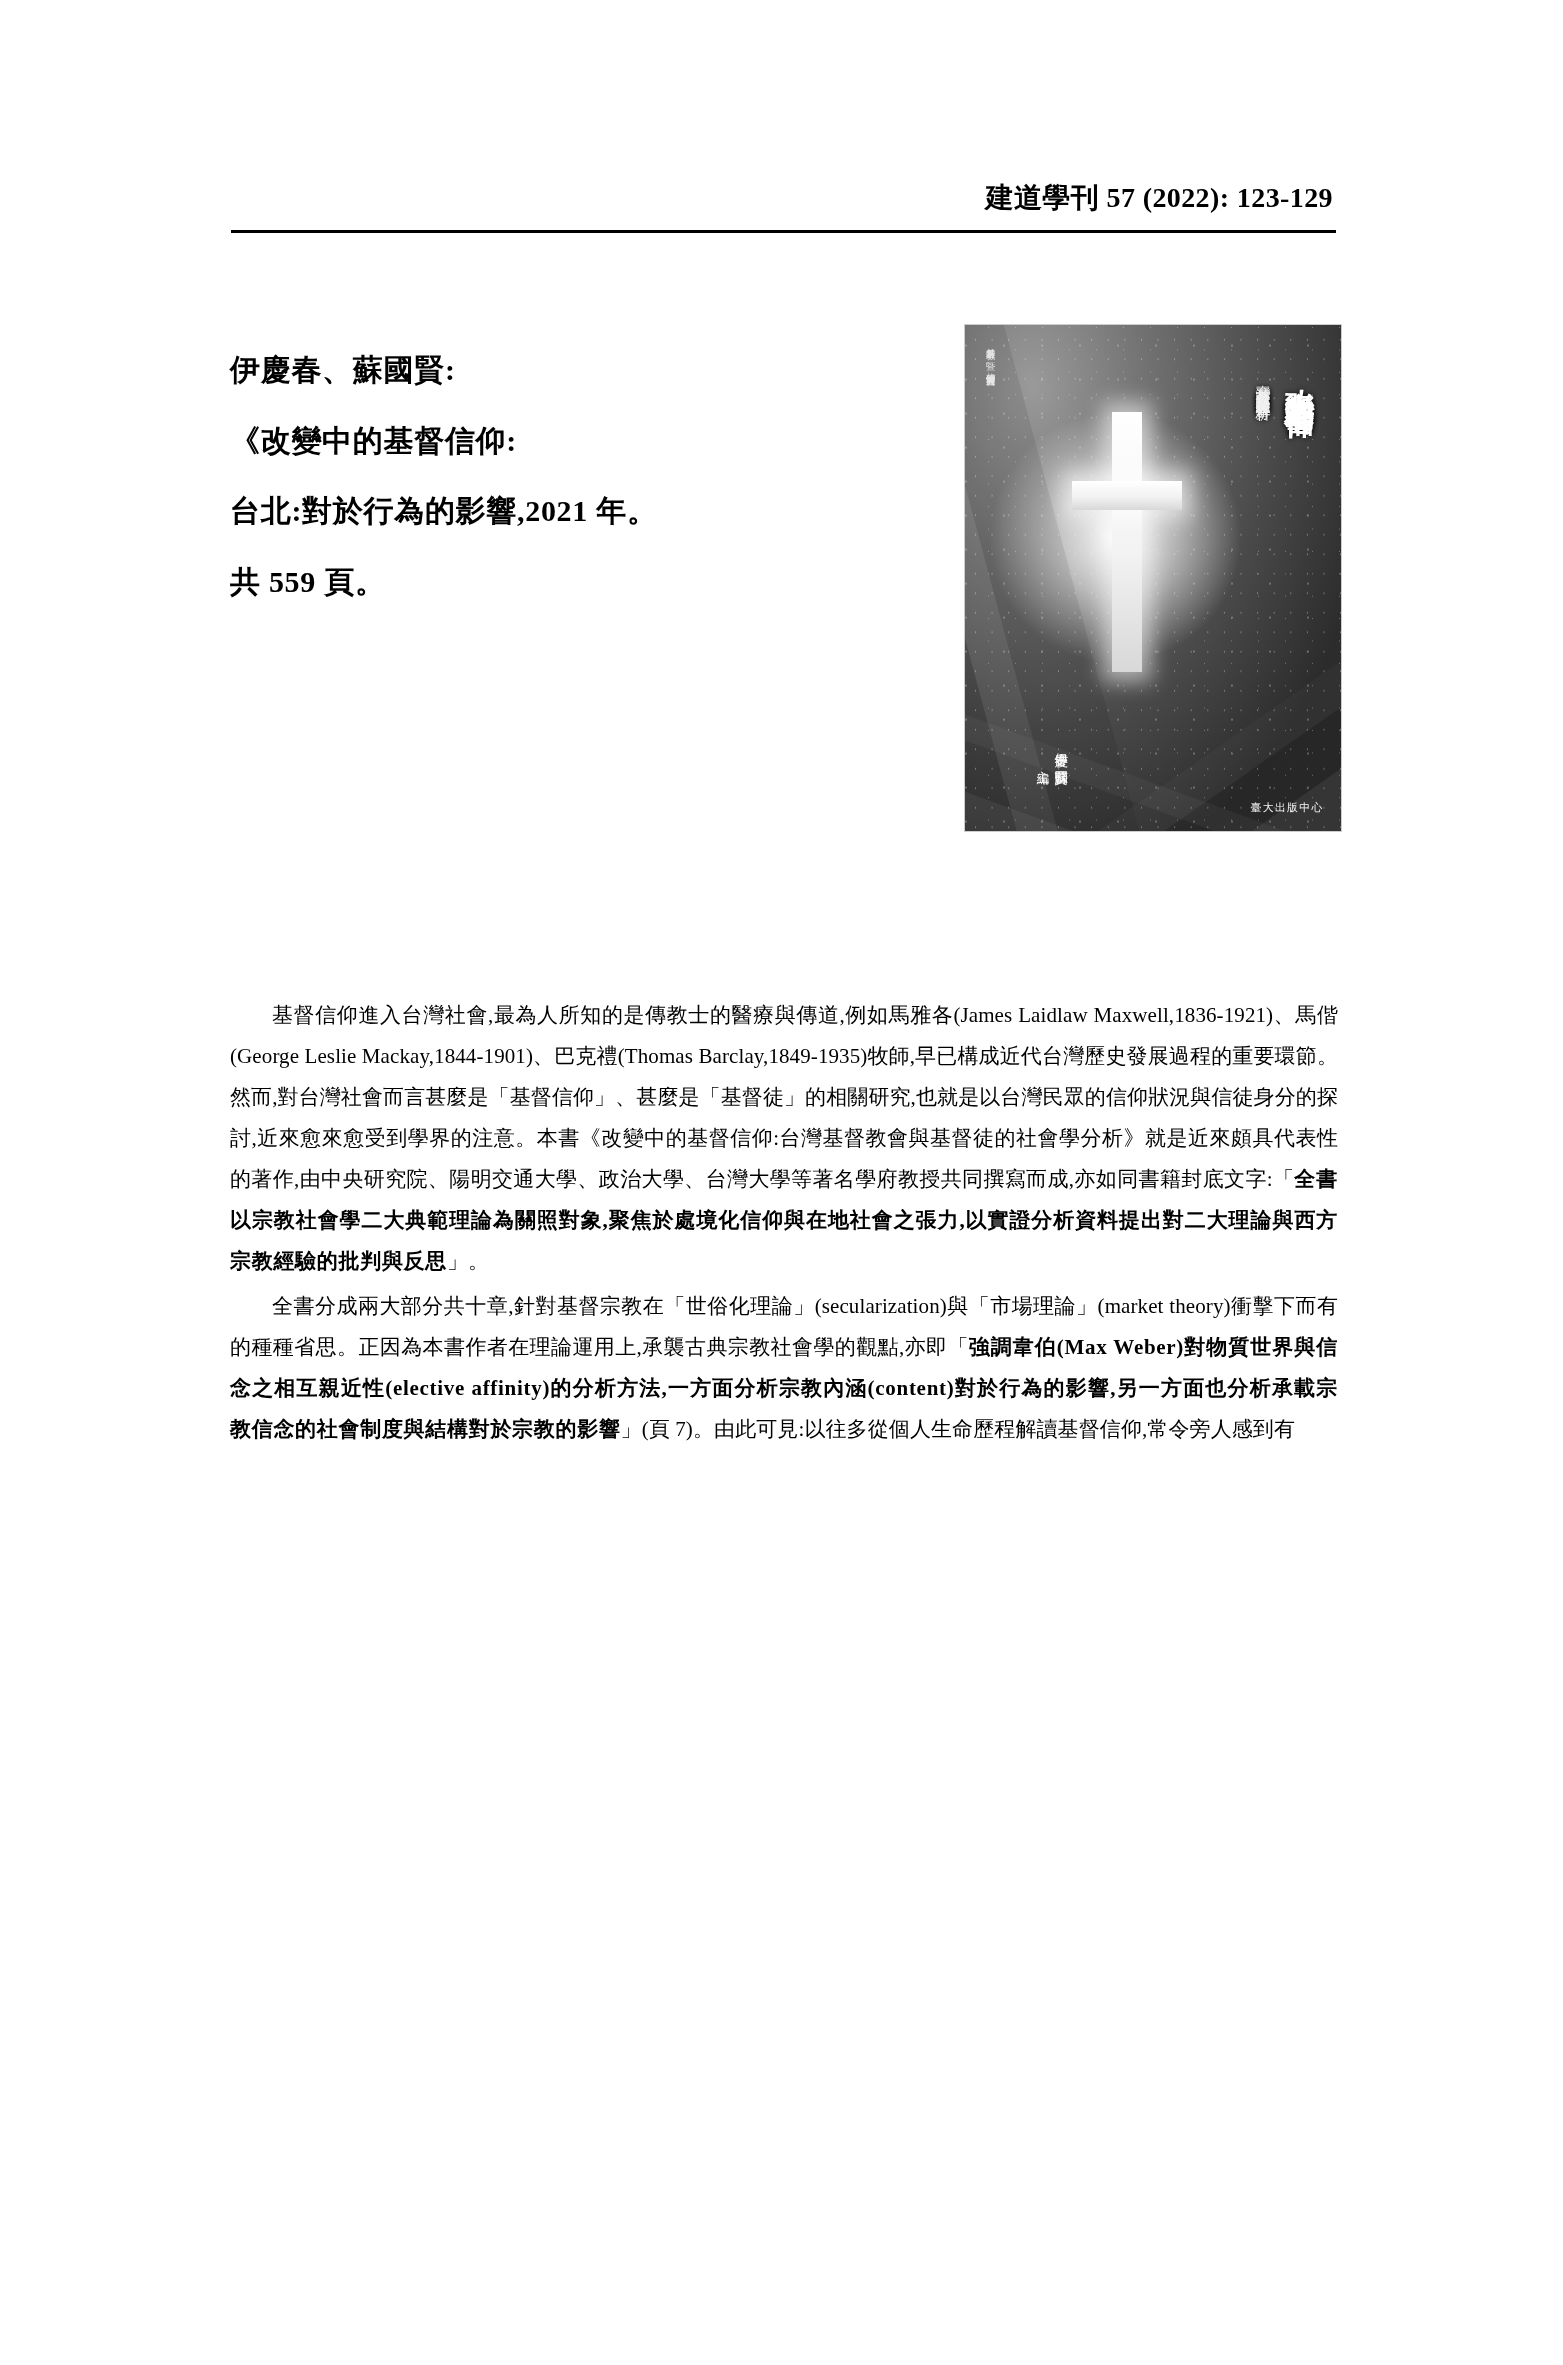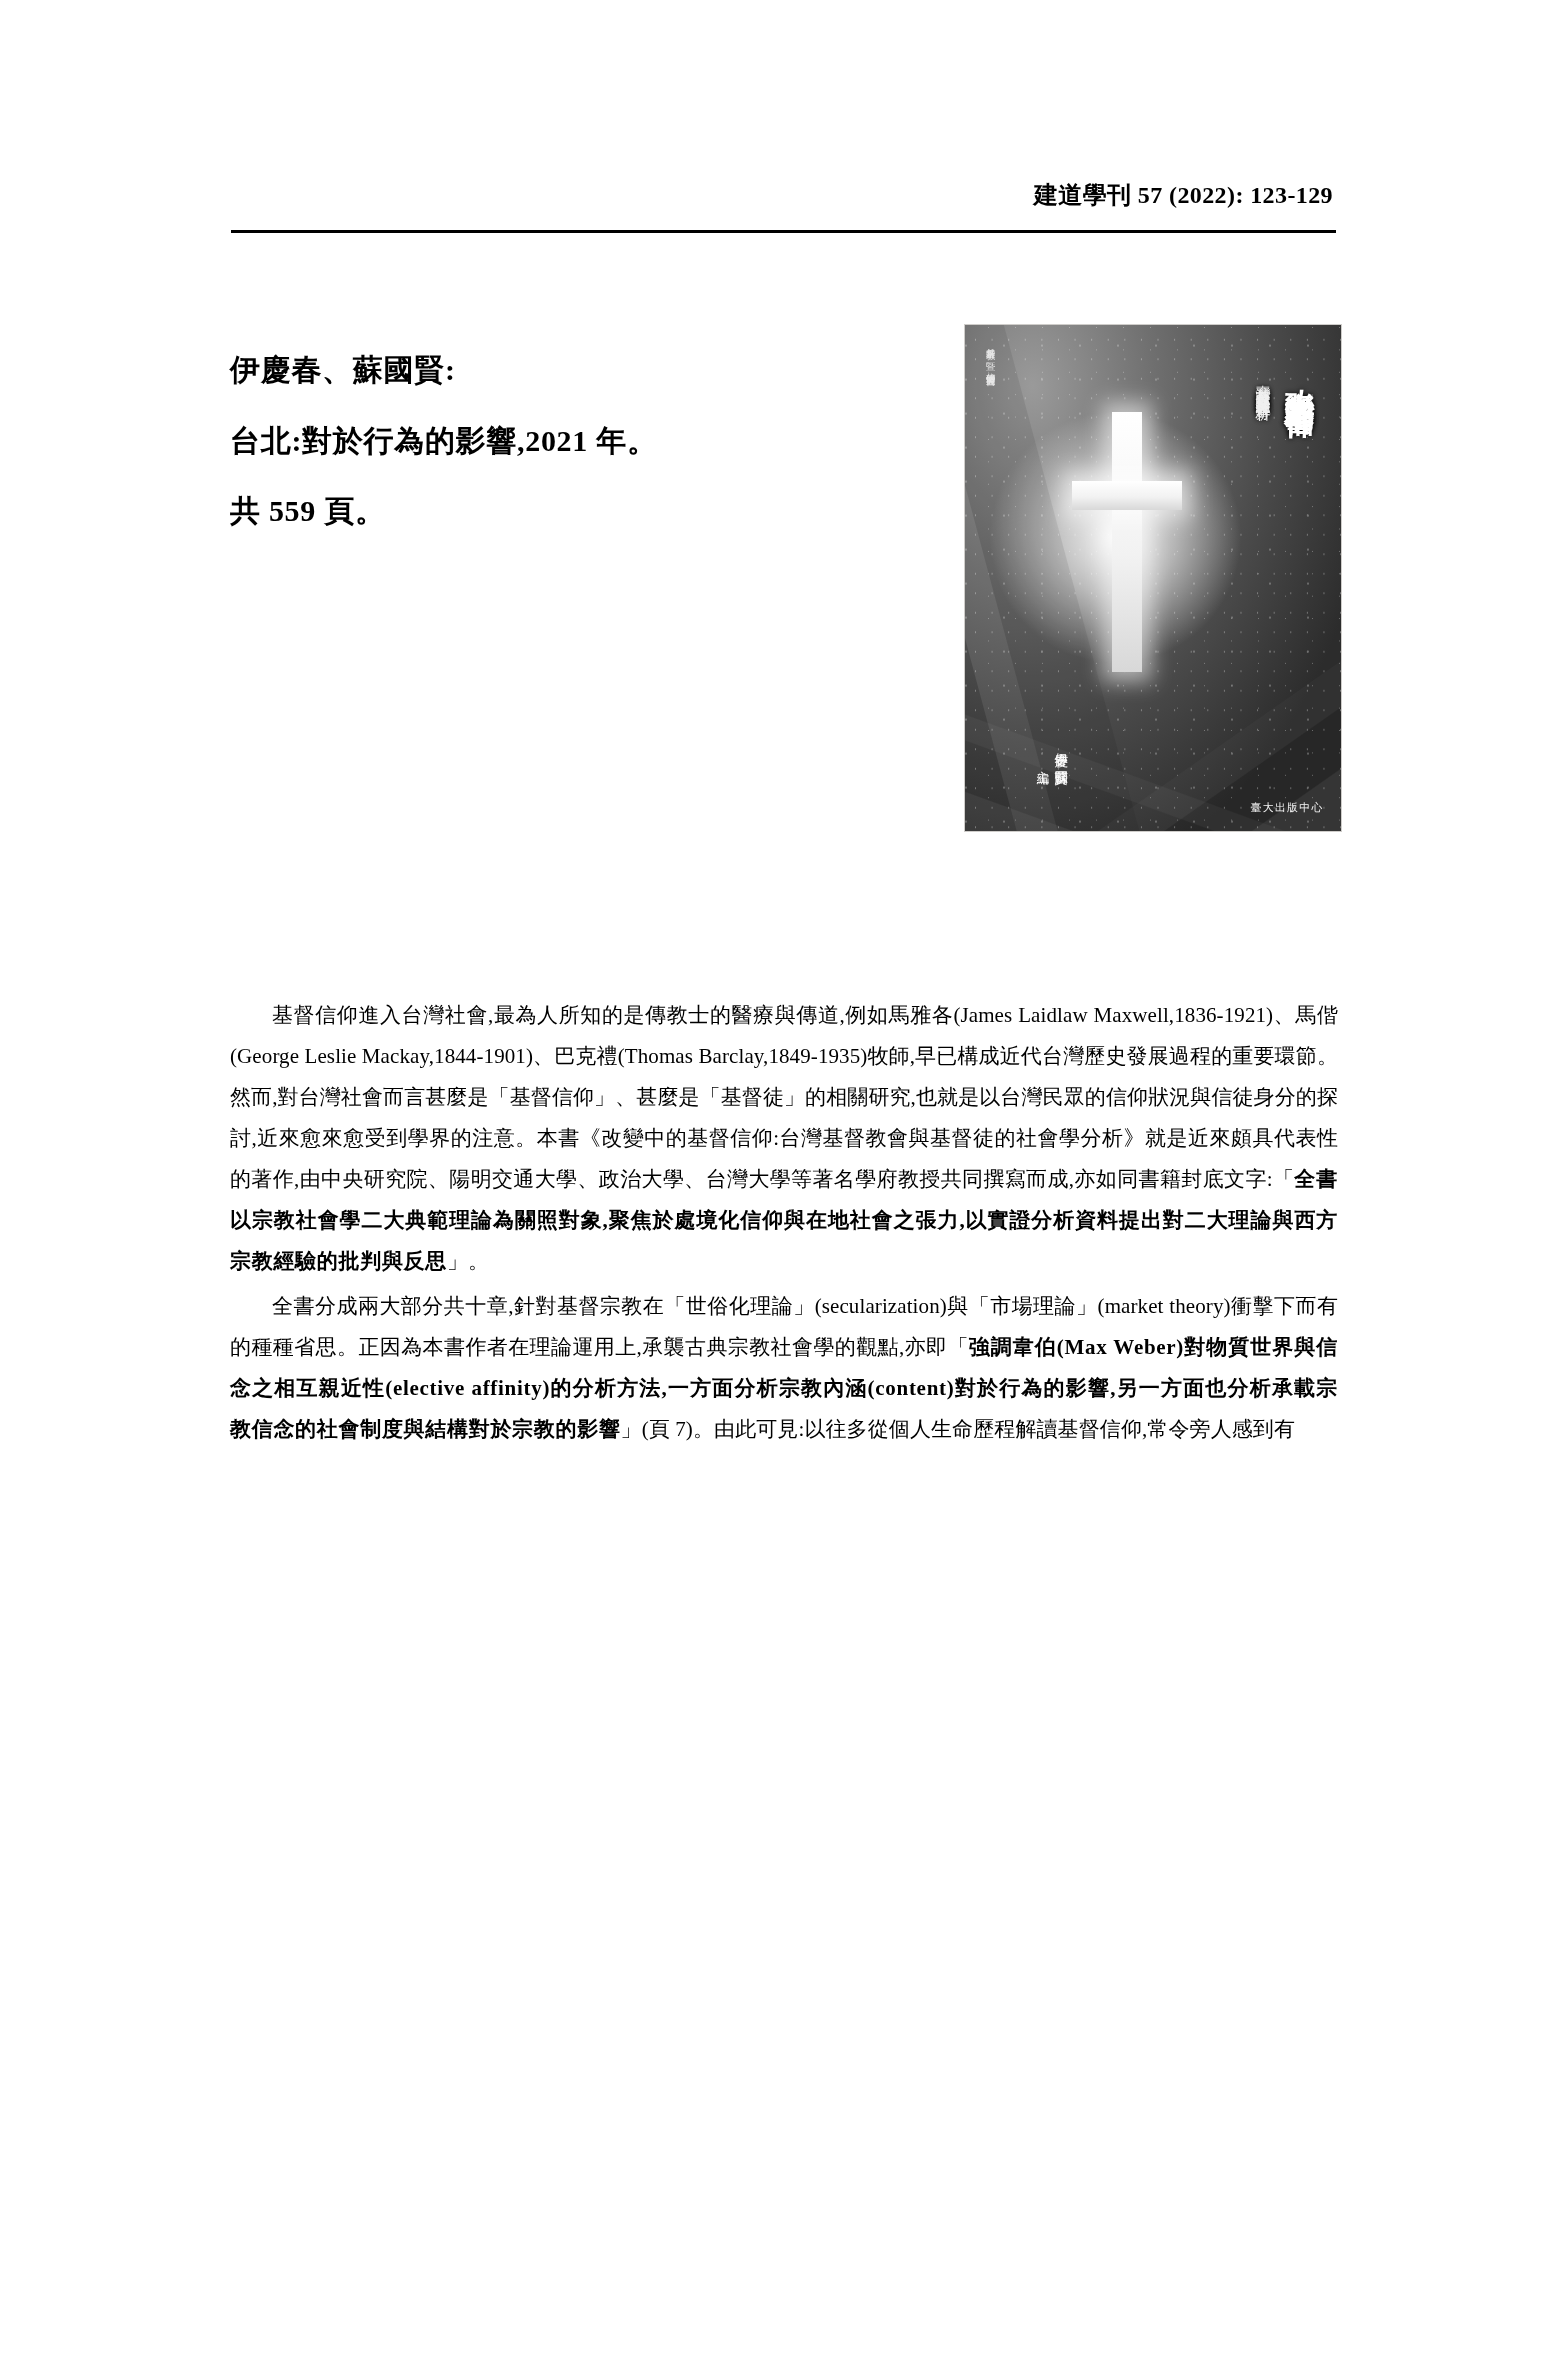--- a/index.html
+++ b/index.html
@@ -18,21 +18,21 @@
     background: #ffffff;
     overflow: hidden;
   }
   
   .running-head {
     position: absolute;
     top: 179px;
     left: 231px;
     right: 231px;
     text-align: right;
-    font-size: 24px;
+    font-size: 28px;
     font-weight: bold;
     letter-spacing: 0.4px;
     font-family: "Liberation Serif", "DejaVu Serif", serif;
   }
   .head-rule {
     position: absolute;
     top: 230px;
     left: 231px;
     width: 1105px;
     height: 2.9px;
@@ -215,20 +215,21 @@
 <body>
 
 <div class="page">
 
   <div class="running-head">建道學刊 57 (2022): 123-129</div>
 
   <div class="head-rule"></div>
 
   <div class="title-block">
     <div>伊慶春、蘇國賢:</div>
+    <div>《改變中的基督信仰:</div>
     <div>台北:對於行為的影響,2021 年。</div>
     <div>共 559 頁。</div>
   </div>
 
   <div class="cover">
     <div class="cover-art"></div>
     <div class="cover-facets"></div>
     <div class="cover-speck"></div>
     <div class="cross"></div>
     <div class="cover-tag">基督宗教 暨 信仰研究叢書</div>

